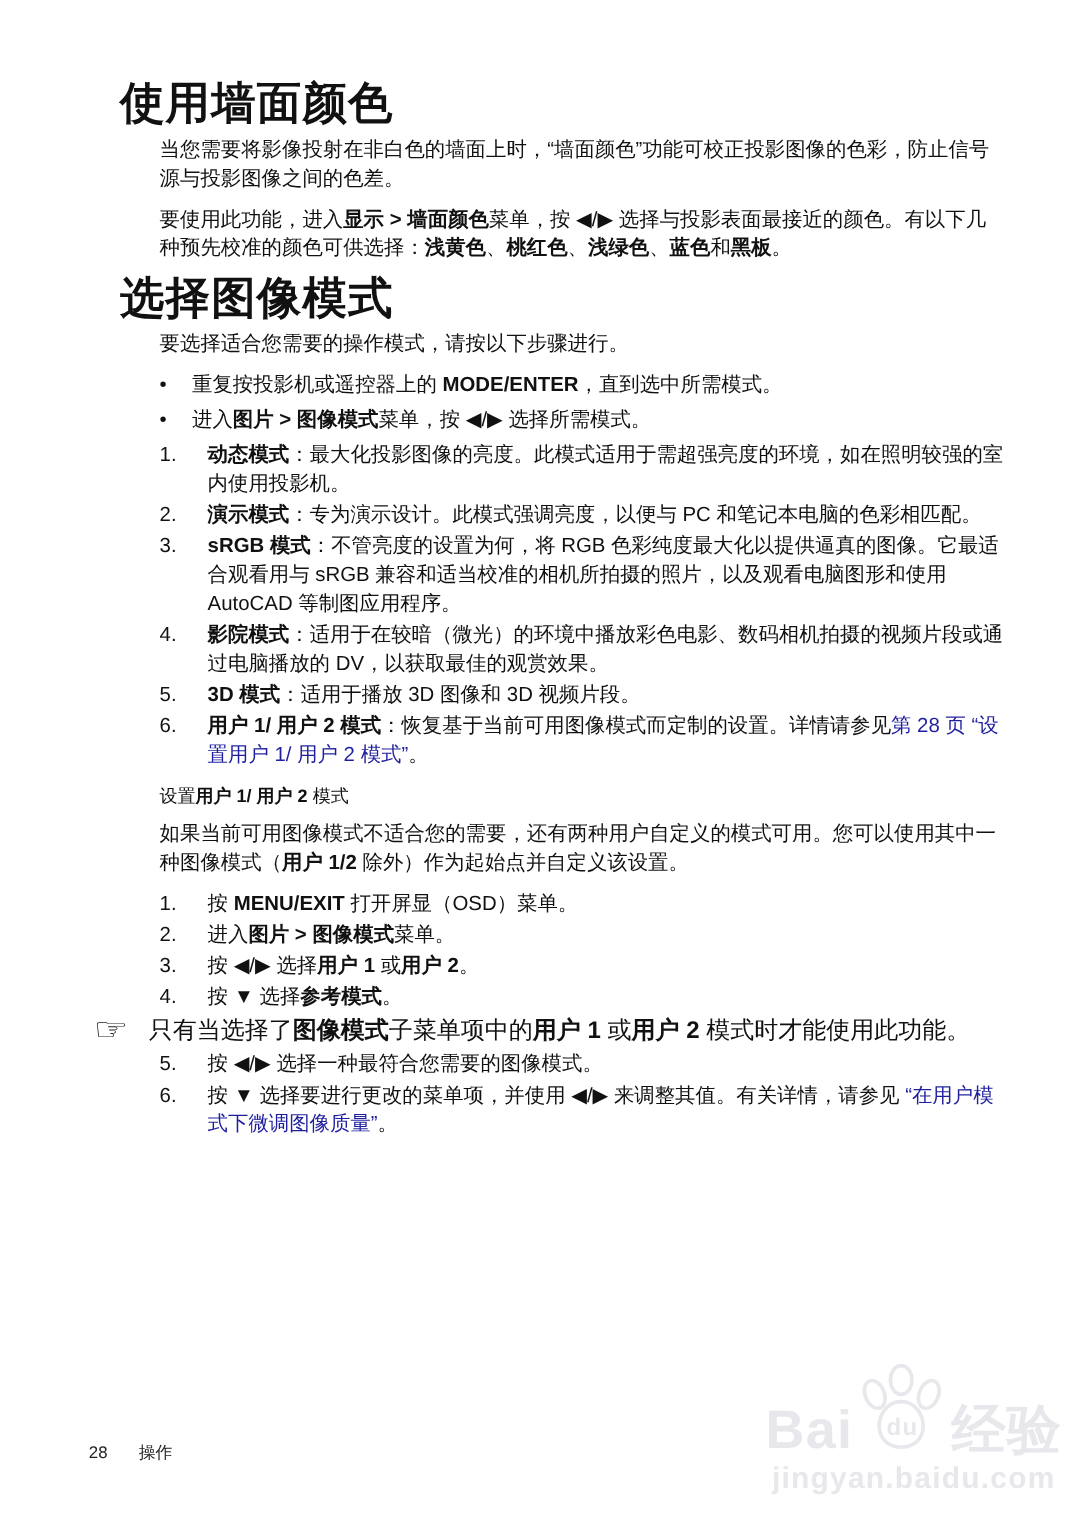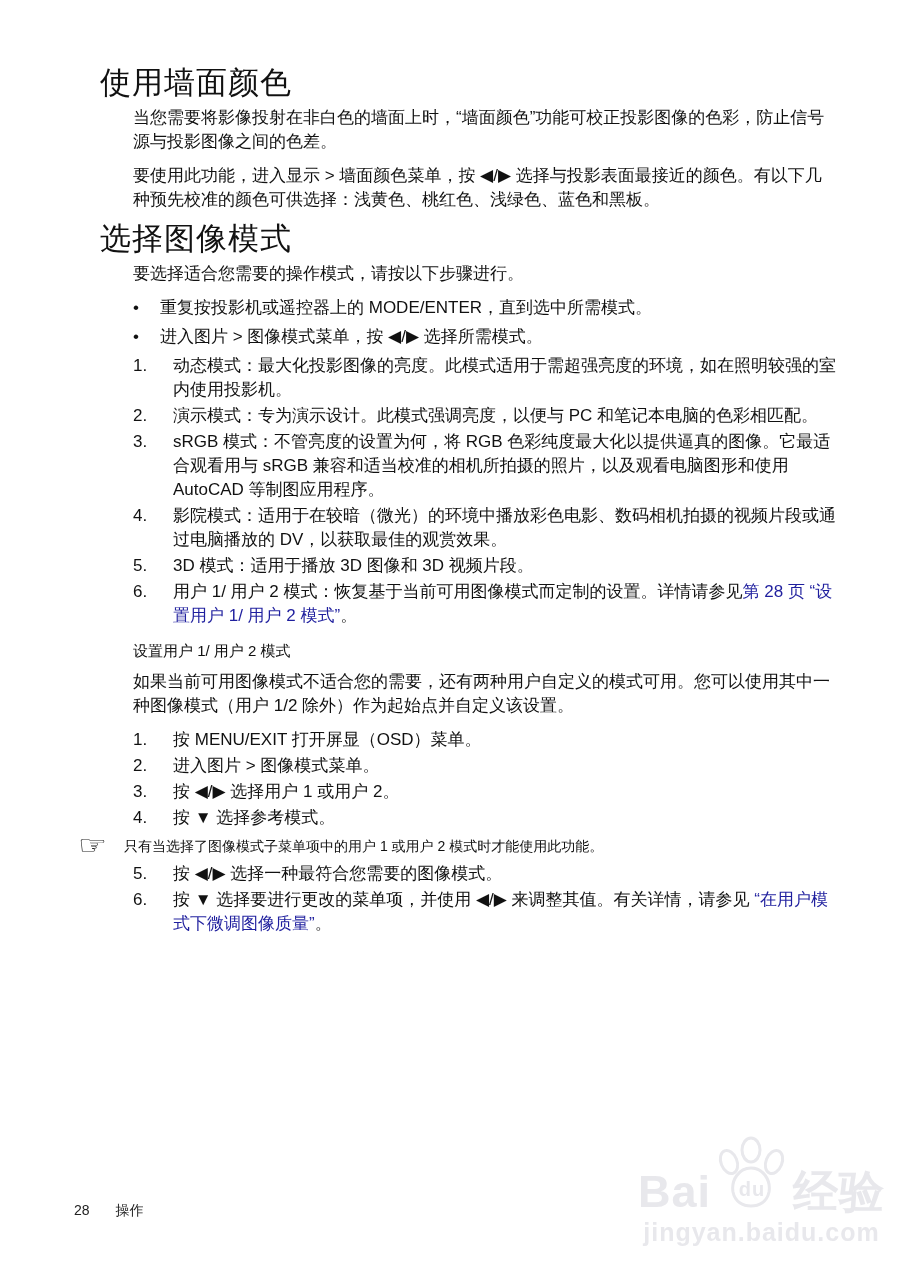--- a/index.html
+++ b/index.html
@@ -4,35 +4,35 @@
 <style>
   html,body{margin:0;padding:0;}
   body{
     width:903px;height:1280px;background:#ffffff;overflow:hidden;position:relative;
     font-family:"Liberation Sans","DejaVu Sans",sans-serif;
     color:#111111;
   }
   .page{position:absolute;inset:0;}
   .content{position:absolute;left:83px;top:64px;width:760px;}
   h1{font-size:38px;font-weight:400;margin:0 0 8px 0;line-height:1.15;letter-spacing:1px;}
-  h2{font-size:31px;font-weight:400;margin:2px 0 6px 17px;line-height:1.1;letter-spacing:1px;}
+  h2{font-size:37px;font-weight:700;margin:2px 0 6px 17px;line-height:1.1;letter-spacing:1px;}
   h3{font-size:15px;font-weight:400;margin:14px 0 10px 50px;line-height:1.2;}
   p{font-size:17px;line-height:24px;margin:0 0 10px 50px;width:700px;}
-  .b{font-weight:400;}
+  .b{font-weight:700;}
   .link{color:#1f1f9e;cursor:pointer;}
   ul.bullets{list-style:none;margin:0 0 2px 50px;padding:0;width:700px;}
   ul.bullets li{display:flex;font-size:17px;line-height:24px;margin:0 0 5px 0;}
   ul.bullets .marker{width:27px;flex:none;}
   ol.plain{list-style:none;margin:0 0 0 50px;padding:0;width:705px;}
   ol.plain li{display:flex;font-size:17px;line-height:24px;margin:0 0 2px 0;}
   ol.plain .num{width:40px;flex:none;}
   ol.plain .li-body{flex:1;}
   .note{display:flex;align-items:flex-start;margin:4px 0 6px -5px;width:770px;}
   .note-icon{flex:none;width:46px;font-size:26px;line-height:22px;color:#222;transform:scaleX(1.25);transform-origin:left;}
-  .note-text{font-size:14px;line-height:20px;padding-top:2px;}
+  .note-text{font-size:20px;line-height:20px;padding-top:2px;}
   .footer{position:absolute;left:74px;top:1202px;display:flex;gap:26px;font-size:14px;color:#222;}
   .watermark{position:absolute;right:18px;top:1136px;color:#e8e8ec;text-align:center;user-select:none;}
   .wm-row{display:flex;align-items:flex-end;justify-content:center;font-weight:700;font-size:45px;letter-spacing:1px;line-height:1;}
   .wm-paw{position:relative;width:78px;height:78px;margin:0 2px;}
   .wm-paw svg{position:absolute;left:0;top:0;}
   .wm-url{font-weight:700;font-size:25px;margin-top:4px;letter-spacing:1px;}
 </style>
 </head>
 <body>
 

